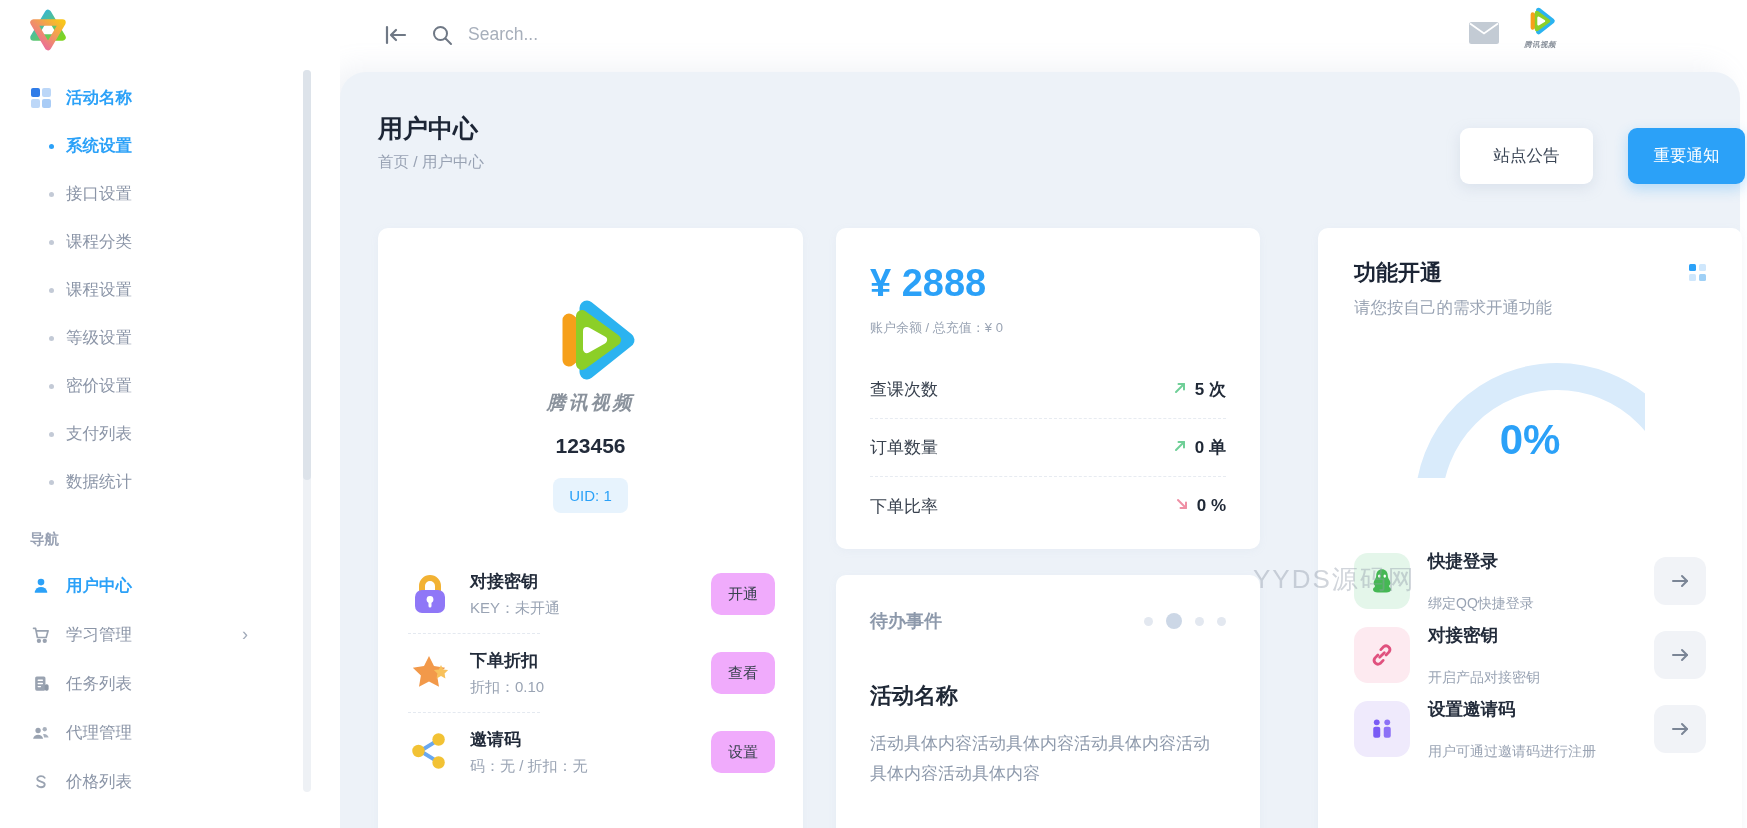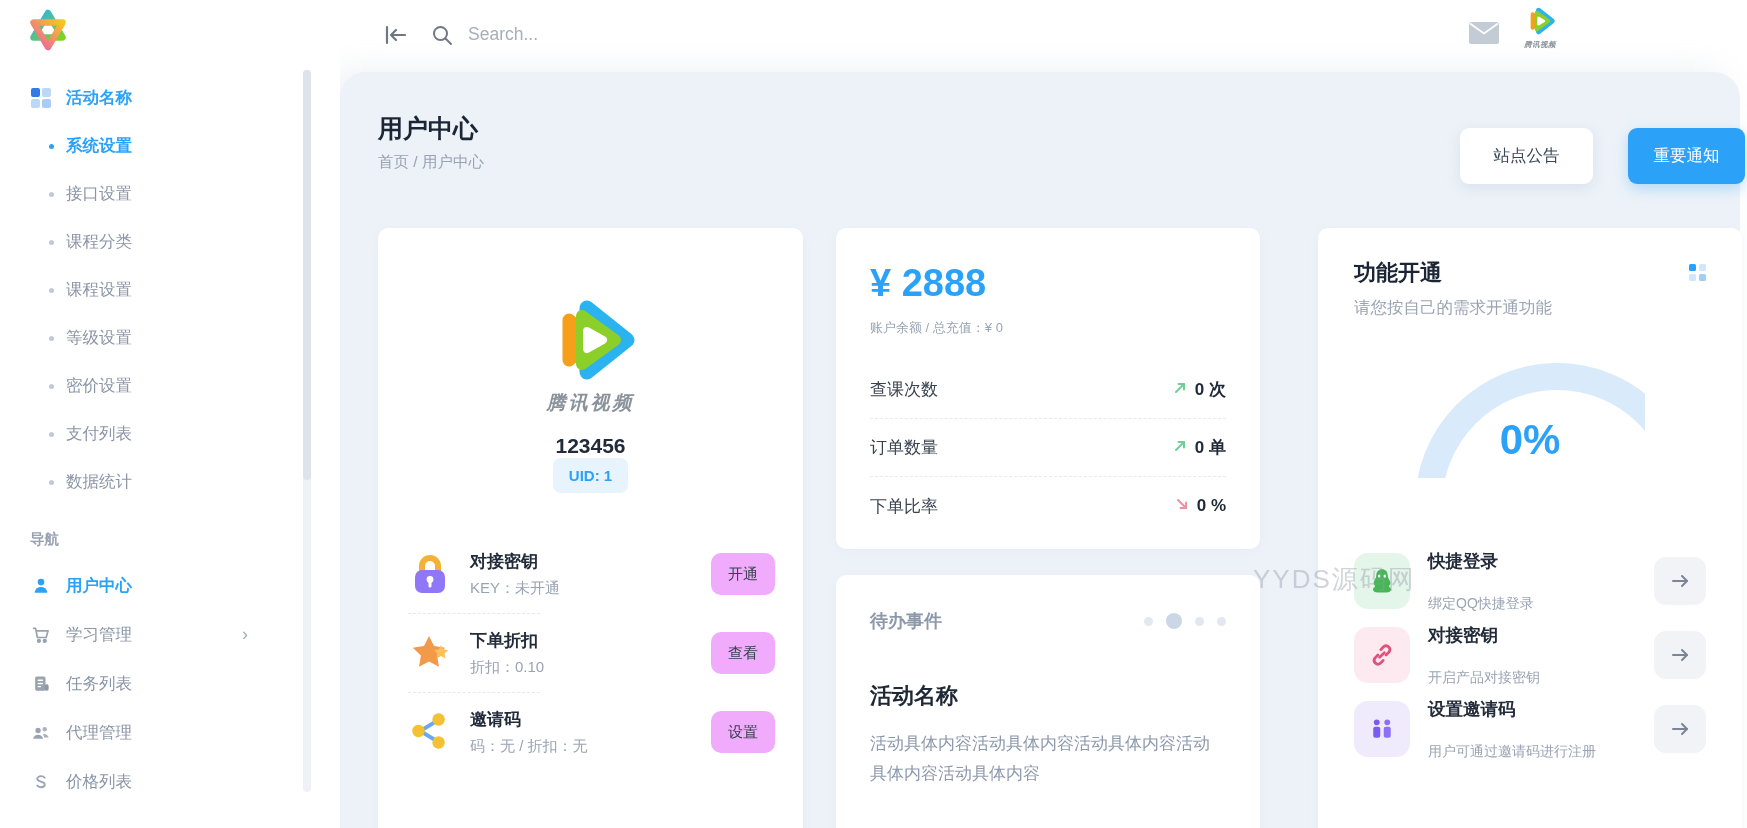--- a/index.html
+++ b/index.html
@@ -52,22 +52,22 @@
   .card { position:absolute; background:#fff; border-radius:10px; box-shadow:0 2px 8px rgba(160,175,200,.08); }
   #card-profile  { left:38px;  top:156px; width:425px; height:700px; text-align:center; }
   #card-balance  { left:496px; top:156px; width:424px; height:321px; padding:30px 34px; text-align:left; }
   #card-todo     { left:496px; top:503px; width:424px; height:350px; padding:30px 34px; }
   #card-features { left:978px; top:156px; width:424px; height:700px; padding:0 36px; }
 
   
   .brand { margin-top:62px; }
   .brand-caption { font-size:19px; font-weight:700; font-style:italic; color:#8a929c; letter-spacing:3px; margin-top:-4px; }
   .username { margin-top:18px; font-size:21px; font-weight:800; color:#222b3a; }
-  .uid-badge { display:inline-block; padding:9px 16px; background:#e7f3fd; color:#2ba1f8;
-    border-radius:8px; font-size:15px; font-weight:700; }
+  .uid-badge { display:inline-block; margin-top:20px; padding:9px 16px; background:#e7f3fd; color:#2ba1f8;
+    border-radius:8px; font-size:15px; font-weight:400; }
   .p-rows { margin-top:42px; text-align:left; }
   .p-row { display:flex; align-items:center; padding:15px 28px; cursor:default; }
   .p-ic { width:48px; height:48px; flex:none; }
   .p-texts { margin-left:16px; }
   .p-title { font-size:17px; font-weight:700; color:#222b3a; }
   .p-sub { font-size:15px; color:#9aa4b4; margin-top:6px; }
   .p-btn { margin-left:auto; width:64px; height:42px; border:none; border-radius:10px; background:#f0abfc;
     color:#39424f; font-size:15px; cursor:pointer; font-family:Liberation Mono, monospace; }
   .p-div { border-top:1px dashed #e4e9f0; width:132px; margin-left:30px; }
 
@@ -348,21 +348,21 @@
     <div class="stats">
       <div class="stat-row">
         <span class="stat-label">查课次数</span>
         <span class="stat-right">
           <span>
             <svg width="14" height="14" viewBox="0 0 14 14" fill="none" stroke="#6fcf97" stroke-width="2" stroke-linecap="round" stroke-linejoin="round">
               <path d="M3 11L11 3"></path>
                 <path d="M5.5 3H11v5.5"></path>
             </svg>
           </span>
-          <span class="stat-value">0 次</span>
+          <span class="stat-value">5 次</span>
         </span>
       </div>
       <div class="stat-row">
         <span class="stat-label">订单数量</span>
         <span class="stat-right">
           <span>
             <svg width="14" height="14" viewBox="0 0 14 14" fill="none" stroke="#6fcf97" stroke-width="2" stroke-linecap="round" stroke-linejoin="round">
               <path d="M3 11L11 3"></path>
                 <path d="M5.5 3H11v5.5"></path>
             </svg>

